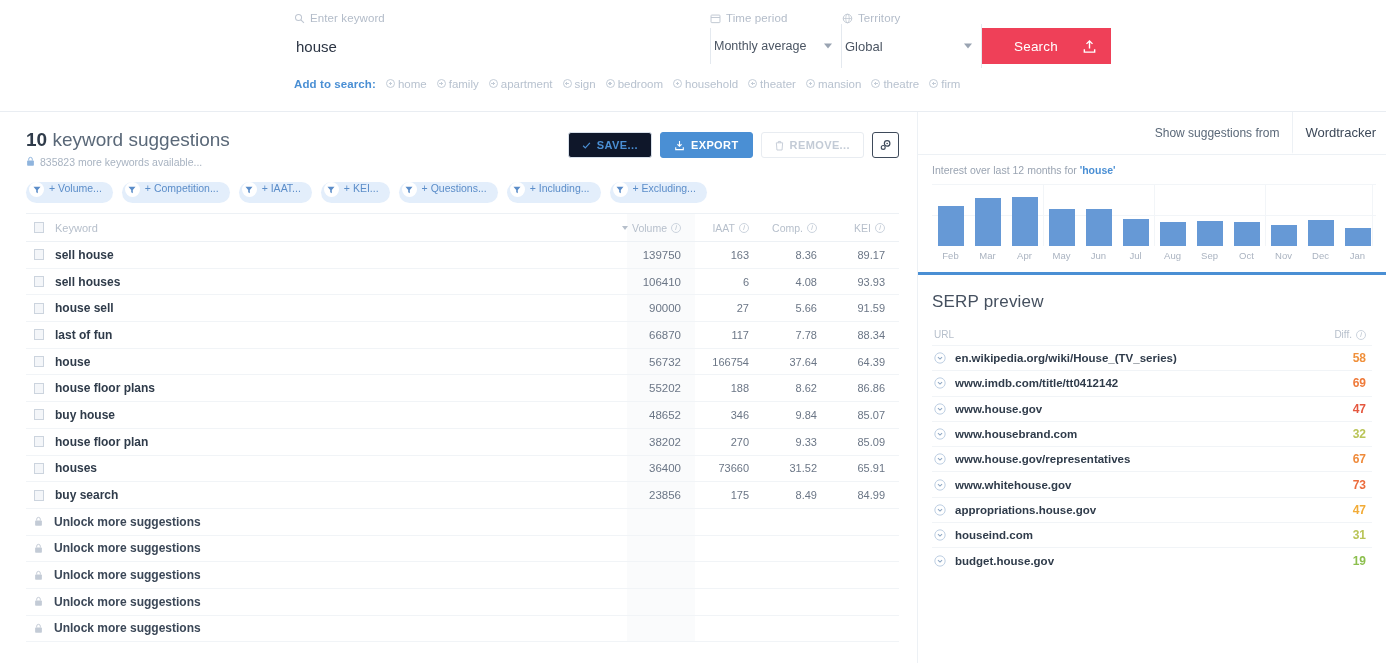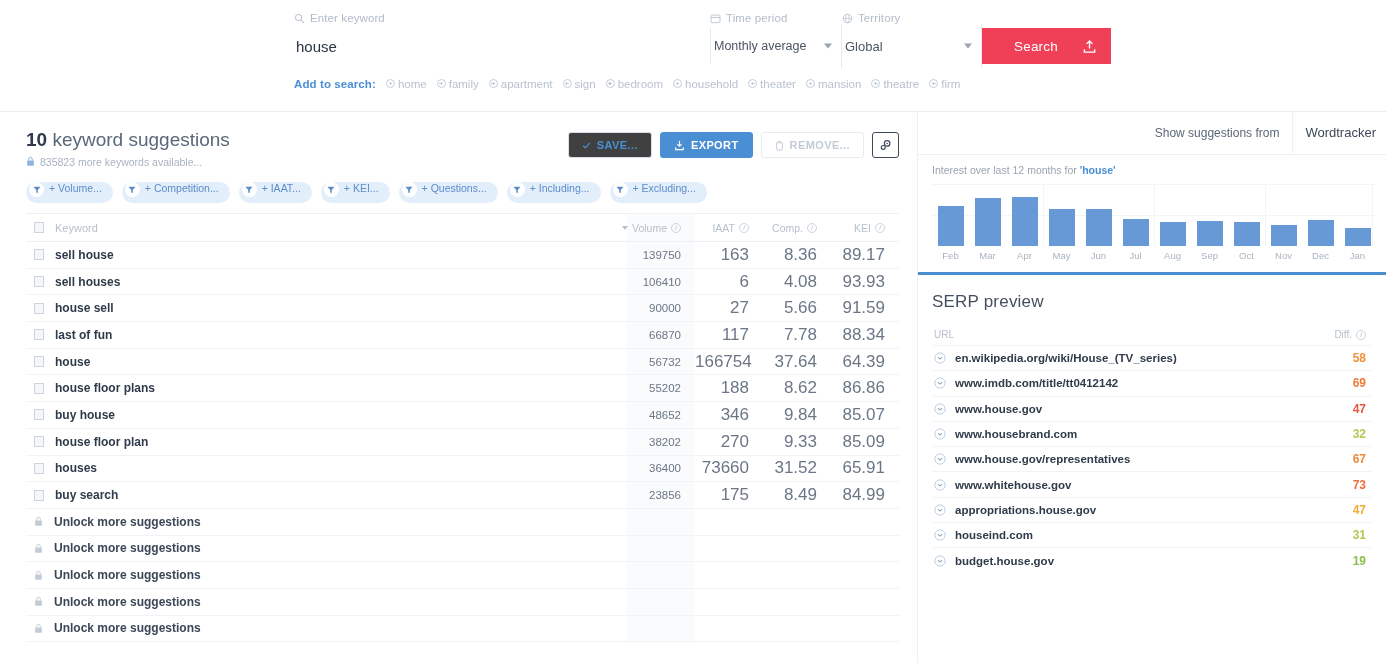--- a/index.html
+++ b/index.html
@@ -91,21 +91,21 @@
   .ksub { display: flex; align-items: center; gap: 5px; margin-top: 5px; font-size: 10.5px; color: #a8b3c1; }
   .lock-s { width: 9px; height: 11px; }
   .lock-s svg { display: block; }
 
   .tools { display: flex; align-items: flex-start; gap: 8px; padding-top: 4px; }
   .tbtn {
     height: 26px; border-radius: 3px; font-size: 11px; font-weight: bold; letter-spacing: .4px;
     display: inline-flex; align-items: center; justify-content: center; gap: 6px;
     padding: 0 13px; cursor: pointer; font-family: "Liberation Sans", sans-serif;
   }
-  .tbtn.save { background: #404040; border: 1px solid #d8e0ea; color: #4a8fd4; }
+  .tbtn.save { background: #0f172a; border: 1px solid #d8e0ea; color: #4a8fd4; }
   .tbtn.export { background: #4a8fd4; border: 1px solid #4a8fd4; color: #fff; }
   .tbtn.remove { background: #fff; border: 1px solid #e8ecf1; color: #c3cbd6; }
   .tbtn.gear { width: 27px; padding: 0; background: #fff; border: 1px solid #3e4a5a; }
   .tbtn svg { display: block; }
 
   
   .chips { display: flex; gap: 9px; padding: 8px 0 10px 26px; }
   .chip {
     height: 21px; border-radius: 11px; background: #e3eefb; color: #5b8dc9;
     font-size: 10.5px; display: inline-flex; gap: 5px;
@@ -122,21 +122,21 @@
   .trow { display: flex; align-items: center; height: 26.7px; border-bottom: 1px solid #f1f4f7; }
   .trow.head { height: 28px; border-bottom: 1px solid #edf1f5; }
   .c-kw { flex: 1; display: flex; align-items: center; gap: 11px; padding-left: 8px; min-width: 0; }
   .cbx { width: 10px; height: 11px; border: 1px solid #ccd4de; background: #f4f6f9; flex: 0 0 10px; }
   .kwtext { font-size: 12px; font-weight: bold; color: #2f3b4a; white-space: nowrap; }
   .trow.head .kwtext { font-weight: normal; color: #b6bfcb; font-size: 11px; }
   .lockrow .kwtext { color: #3b4757; }
   .lock-g { width: 9px; height: 11px; flex: 0 0 9px; }
   .lock-g svg { display: block; }
 
-  .c-num { width: 68px; text-align: right; padding-right: 14px; font-size: 17px; color: #6b7686; }
+  .c-num { width: 68px; text-align: right; padding-right: 14px; font-size: 11px; color: #6b7686; }
   .c-vol { width: 68px; text-align: right; padding-right: 14px; font-size: 11.5px; color: #6b7686; background: #fafbfc; height: 100%; display: flex; align-items: center; justify-content: flex-end; }
   .trow.head .c-num, .trow.head .c-vol { font-size: 10.5px; color: #b6bfcb; }
   .hcell { display: inline-flex; align-items: center; gap: 4px; }
   .info-i {
     width: 10px; height: 10px; border-radius: 50%; border: 1px solid #ccd4de;
     display: inline-flex; align-items: center; justify-content: center;
     font-size: 7px; color: #b6bfcb; font-style: italic; line-height: 1;
   }
   .sort-ar { width: 0; height: 0; border-left: 3.5px solid transparent; border-right: 3.5px solid transparent; border-top: 4px solid #b6bfcb; }
 

